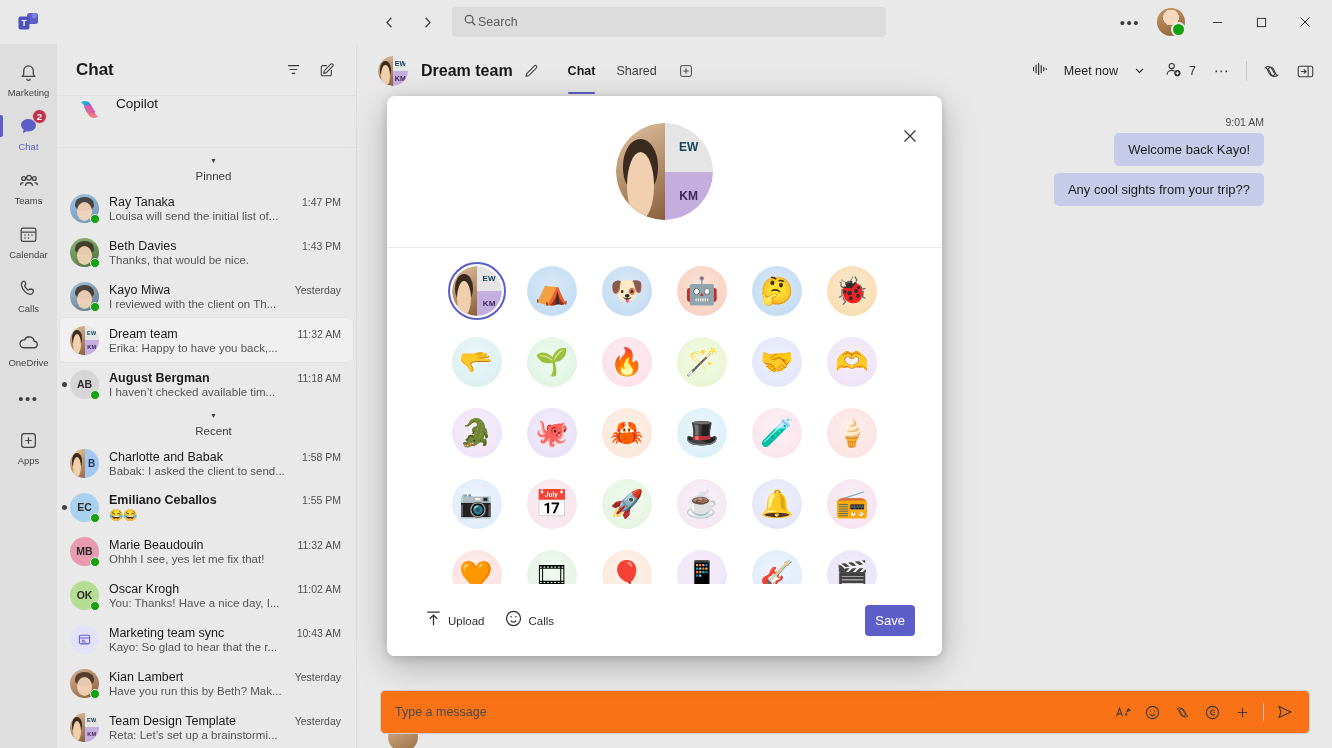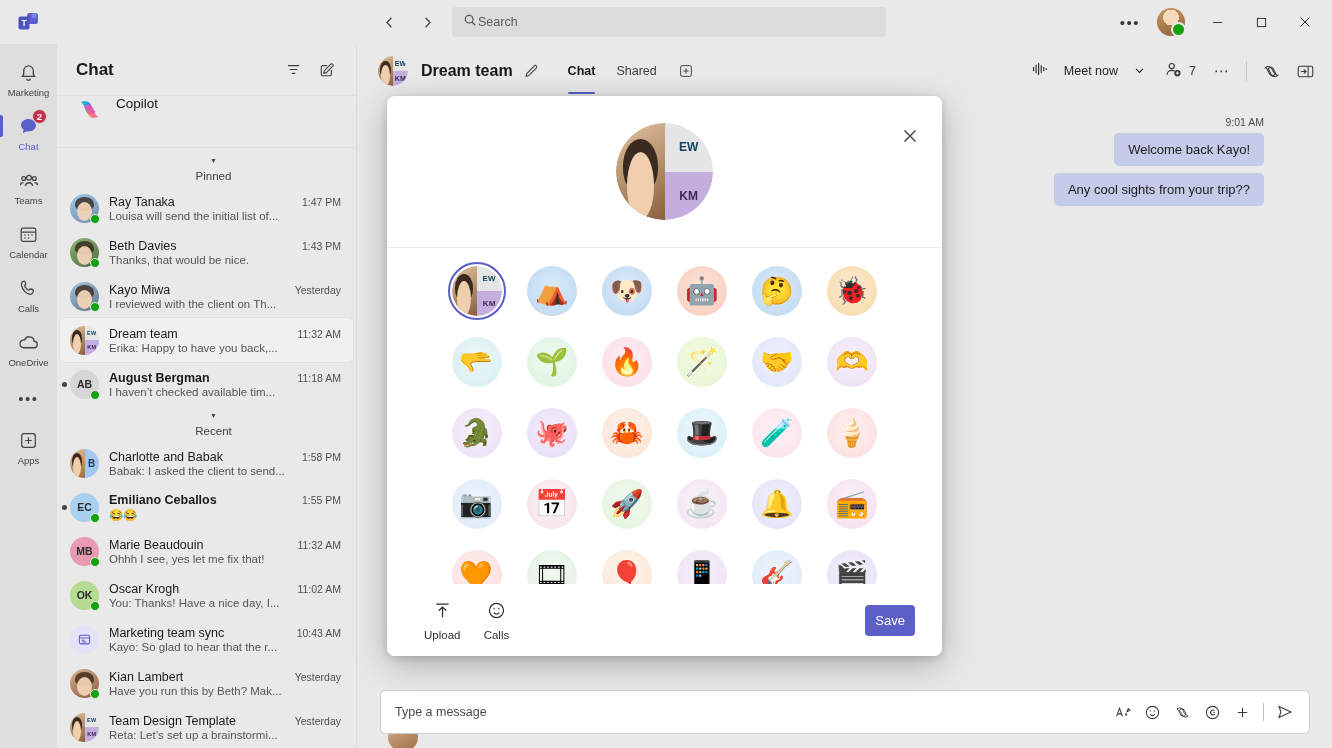--- a/index.html
+++ b/index.html
@@ -192,21 +192,21 @@
     background: #efefef; border-radius: 5px;
   }
   .ghost-av {
     position: absolute; left: 30px; top: 624px; width: 30px; height: 30px;
     border-radius: 50%; background: linear-gradient(150deg,#d7b08a,#9a6e47);
   }
 
   
   .compose-wrap { position: absolute; left: 22px; right: 22px; bottom: 14px; }
   .compose {
-    height: 44px; background: #ffffff; border: 1px solid #cdcdcd; border-radius: 5px;
+    height: 44px; background: #f97316; border: 1px solid #cdcdcd; border-radius: 5px;
     display: flex; align-items: center; padding: 0 10px 0 14px;
   }
   .compose .ph { font-size: 12.5px; color: #4a4a4a; }
   .compose-acts { margin-left: auto; display: flex; align-items: center; gap: 2px; }
   .cic {
     width: 28px; height: 28px; display: flex; align-items: center; justify-content: center;
     color: #3a3a3a; border-radius: 4px; cursor: pointer;
   }
   .c-sep { width: 1px; height: 18px; background: #bdbdbd; margin: 0 5px; }
 
@@ -236,21 +236,21 @@
   .cell .gl { position: relative; font-size: 27px; line-height: 1; z-index: 2; }
   .cell.selected::after {
     content:''; position:absolute; inset:-4px; border-radius:50%;
     border: 2px solid #5b5fc7;
   }
   .modal-foot {
     height: 72px; display: flex; align-items: center; padding: 0 27px;
     background: #fff; border-top: 1px solid transparent;
   }
   .foot-btn {
-    display: flex; flex-direction: column; align-items: center; gap: 5px;
+    display: flex; flex-direction: row; align-items: center; gap: 5px;
     padding: 4px 10px; border-radius: 4px; cursor: pointer; color: #2e2e2e; min-width: 52px;
   }
   .foot-btn .t { font-size: 11.5px; color: #2f2f2f; }
   .save-btn {
     margin-left: auto; background: #5b5fc7; color: #fff; font-size: 13px;
     padding: 8px 10px; border-radius: 4px; border: none; cursor: pointer;
     font-family: "Liberation Sans", sans-serif;
   }
 
   

